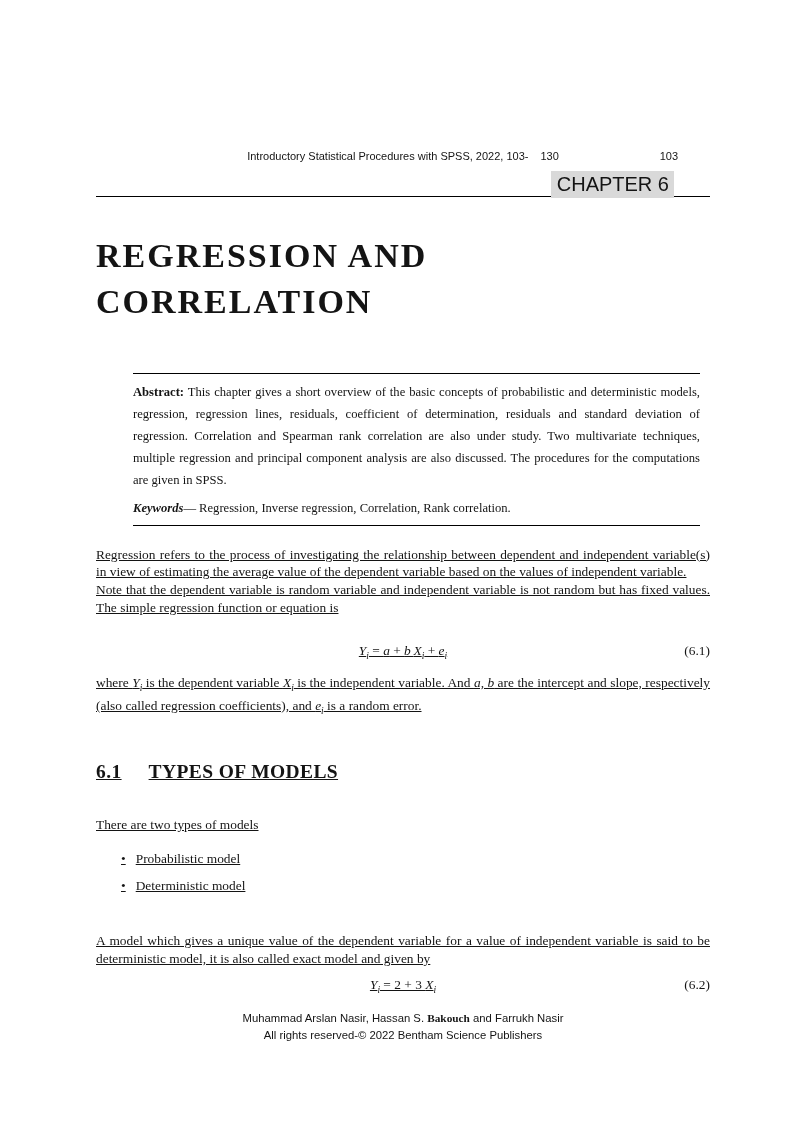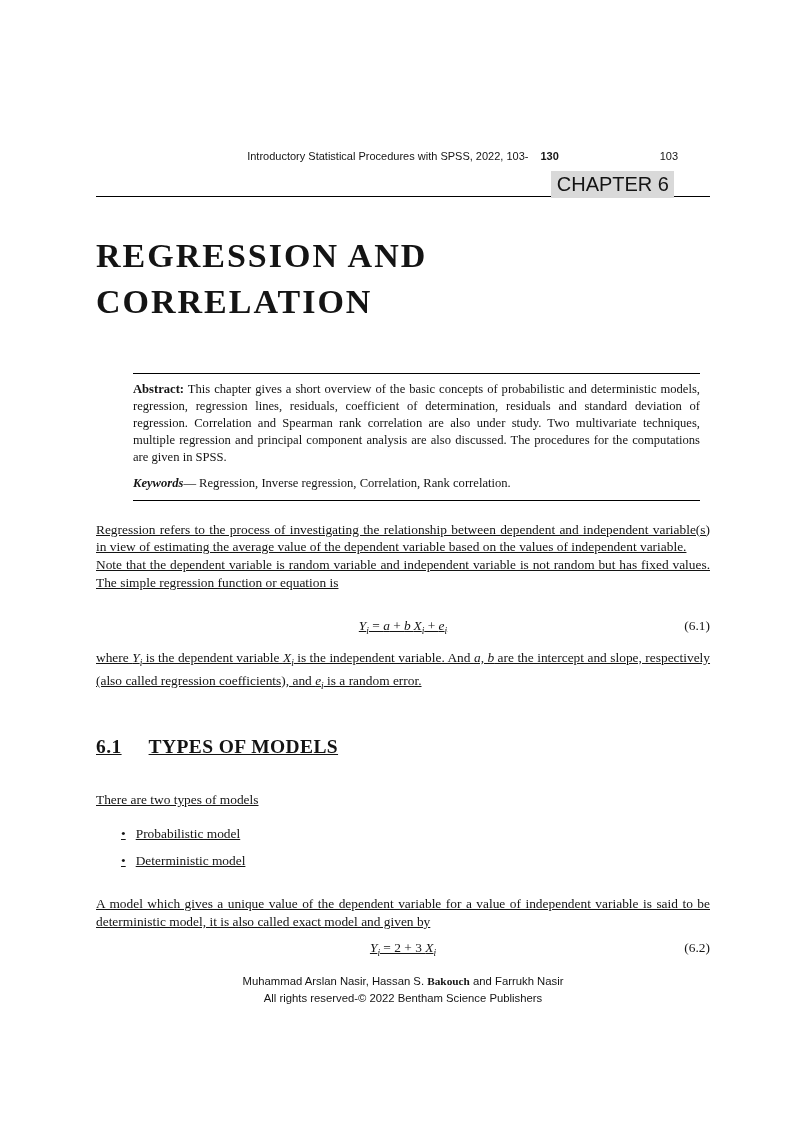--- a/index.html
+++ b/index.html
@@ -26,21 +26,21 @@
     font-family: "Liberation Sans", sans-serif;
     font-size: 11px;
     text-align: center;
     height: 14px;
   }
   .rh-page {
     position: absolute;
     right: 32px;
     top: 0;
   }
-  .rh-bold { font-weight: bold; margin-left: 12px; }
+  .rh-bold { font-weight: normal; margin-left: 12px; }
 
   .chapter-row {
     text-align: right;
     padding-right: 36px;
     margin-top: 7px;
   }
   .chapter-box {
     display: inline-block;
     background: #d9d9d9;
     font-family: "Liberation Sans", sans-serif;
@@ -66,21 +66,21 @@
   
   .abstract {
     margin: 48px 10px 0 37px;
     border-top: 1.6px solid #000;
     border-bottom: 1.8px solid #000;
     padding: 7px 0 6px;
     font-size: 12.6px;
   }
   .abstract-text {
     text-align: justify;
-    line-height: 17px;
+    line-height: 22px;
     margin: 0;
   }
   .keywords {
     margin: 10px 0 2px 0;
     line-height: 15.6px;
   }
   .kw-label { font-weight: bold; font-style: italic; }
 
   
   .body-block {
@@ -112,21 +112,21 @@
   .para3 { margin-top: 36px; }
 
   .bullets {
     list-style: none;
     margin: 16px 0 0 0;
     padding: 0 0 0 25px;
   }
   .bullets li { margin-bottom: 9px; }
   .bullet-marker { margin-right: 10px; }
 
-  .para4 { margin-top: 26px; }
+  .para4 { margin-top: 38px; }
 
   .eq2-row { margin-top: 8px; margin-bottom: 0; }
 
   
   .page-footer {
     margin-top: 11px;
     text-align: center;
     font-family: "Liberation Sans", sans-serif;
     font-size: 11.3px;
     line-height: 16.5px;

